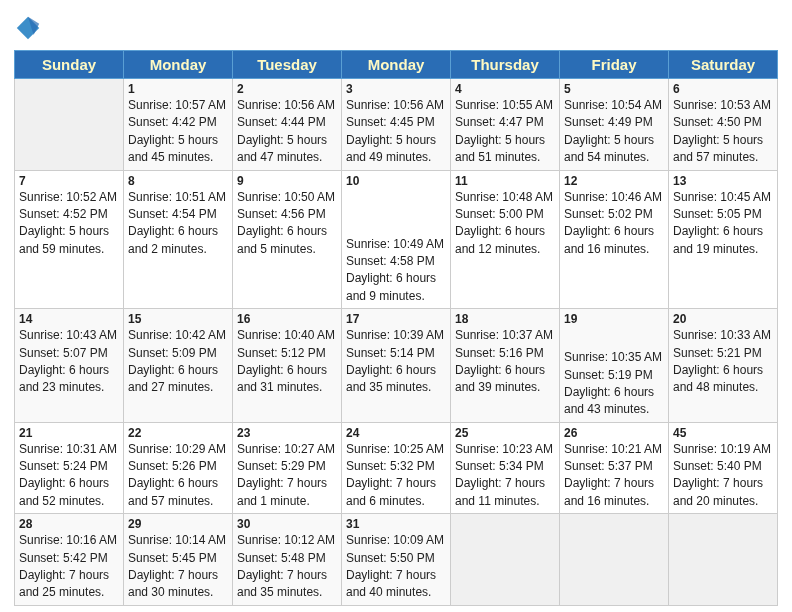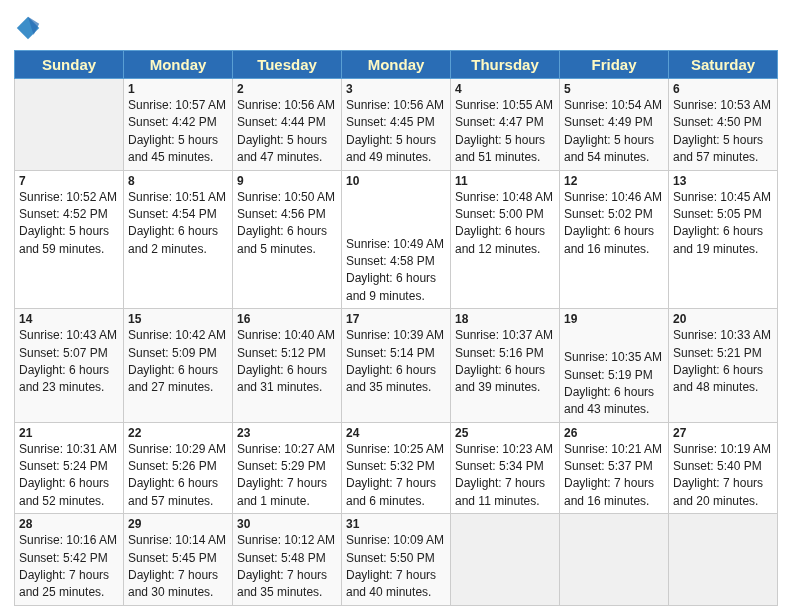--- a/index.html
+++ b/index.html
@@ -305,21 +305,21 @@
 and 11 minutes.</div>
           </td>
           <td>
             <span class="day-num">26</span>
             <div class="cell-info" style="white-space: pre-line;">Sunrise: 10:21 AM
 Sunset: 5:37 PM
 Daylight: 7 hours
 and 16 minutes.</div>
           </td>
           <td>
-            <span class="day-num">27</span>
+            <span class="day-num">45</span>
             <div class="cell-info" style="white-space: pre-line;">Sunrise: 10:19 AM
 Sunset: 5:40 PM
 Daylight: 7 hours
 and 20 minutes.</div>
           </td>
         </tr>
         <tr>
           <td>
             <span class="day-num">28</span>
             <div class="cell-info" style="white-space: pre-line;">Sunrise: 10:16 AM

